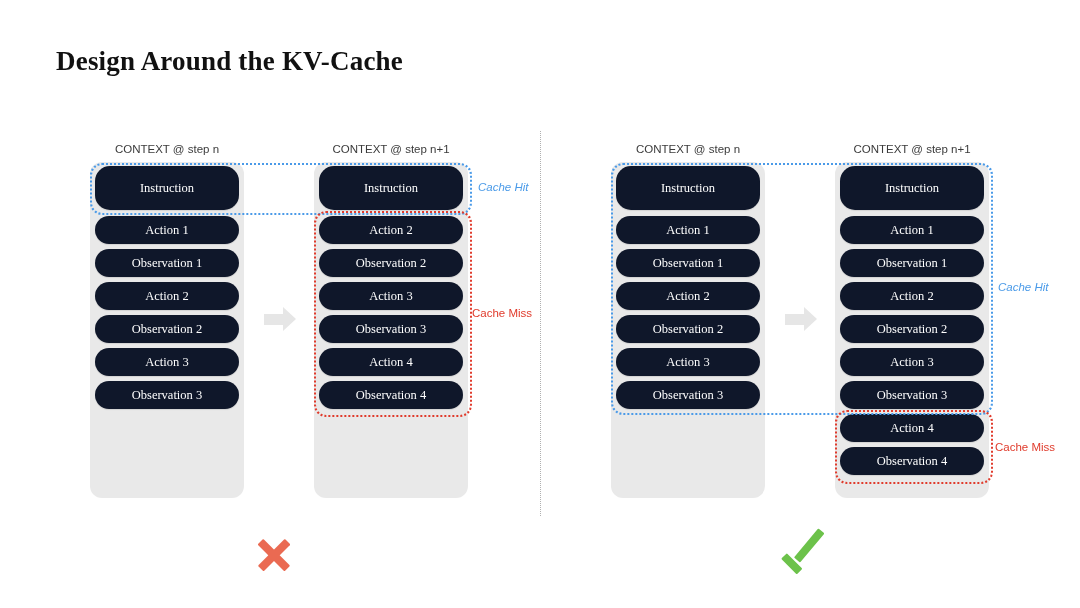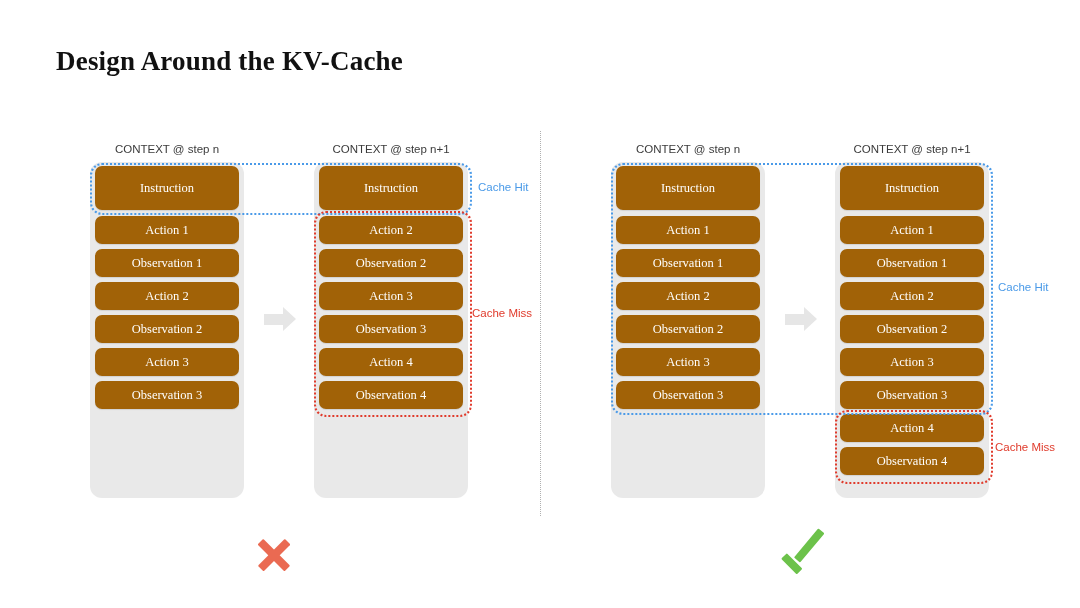--- a/index.html
+++ b/index.html
@@ -21,37 +21,37 @@
   .col-header{
     position:absolute;
     font-family:"Liberation Sans", sans-serif;
     font-size:11.5px;color:#3b3b3b;
     text-align:center;white-space:nowrap;
   }
   .panel{
     position:absolute;background:#e9e9e9;border-radius:12px;
   }
   .pill{
-    position:absolute;background:#a16207;border-radius:7px;
+    position:absolute;background:#0f172a;border-radius:15px;
     color:#ffffff;font-family:"Liberation Serif", serif;
     font-size:12.5px;display:flex;align-items:center;justify-content:center;
     box-shadow:0 1px 1px rgba(0,0,0,.10);
     white-space:nowrap;
   }
   .dotbox{
     position:absolute;border-radius:12px;background:transparent;
     pointer-events:none;
   }
   .dotbox.blue{border:2.6px dotted #4a9ae8;}
   .dotbox.red{border:2.6px dotted #e03b2c;}
   .cache-label{
     position:absolute;font-family:"Liberation Sans", sans-serif;
     font-size:11.5px;white-space:nowrap;
   }
-  .cache-label.hit{color:#4a9ae8;}
+  .cache-label.hit{color:#4a9ae8;font-style:italic;}
   .cache-label.miss{color:#e03b2c;}
 
   .arrow{position:absolute;}
   .arrow .shaft{
     position:absolute;left:0;top:7px;width:20px;height:11px;background:#e6e6e6;
   }
   .arrow .head{
     position:absolute;left:19px;top:0;width:0;height:0;
     border-top:12.5px solid transparent;
     border-bottom:12.5px solid transparent;

